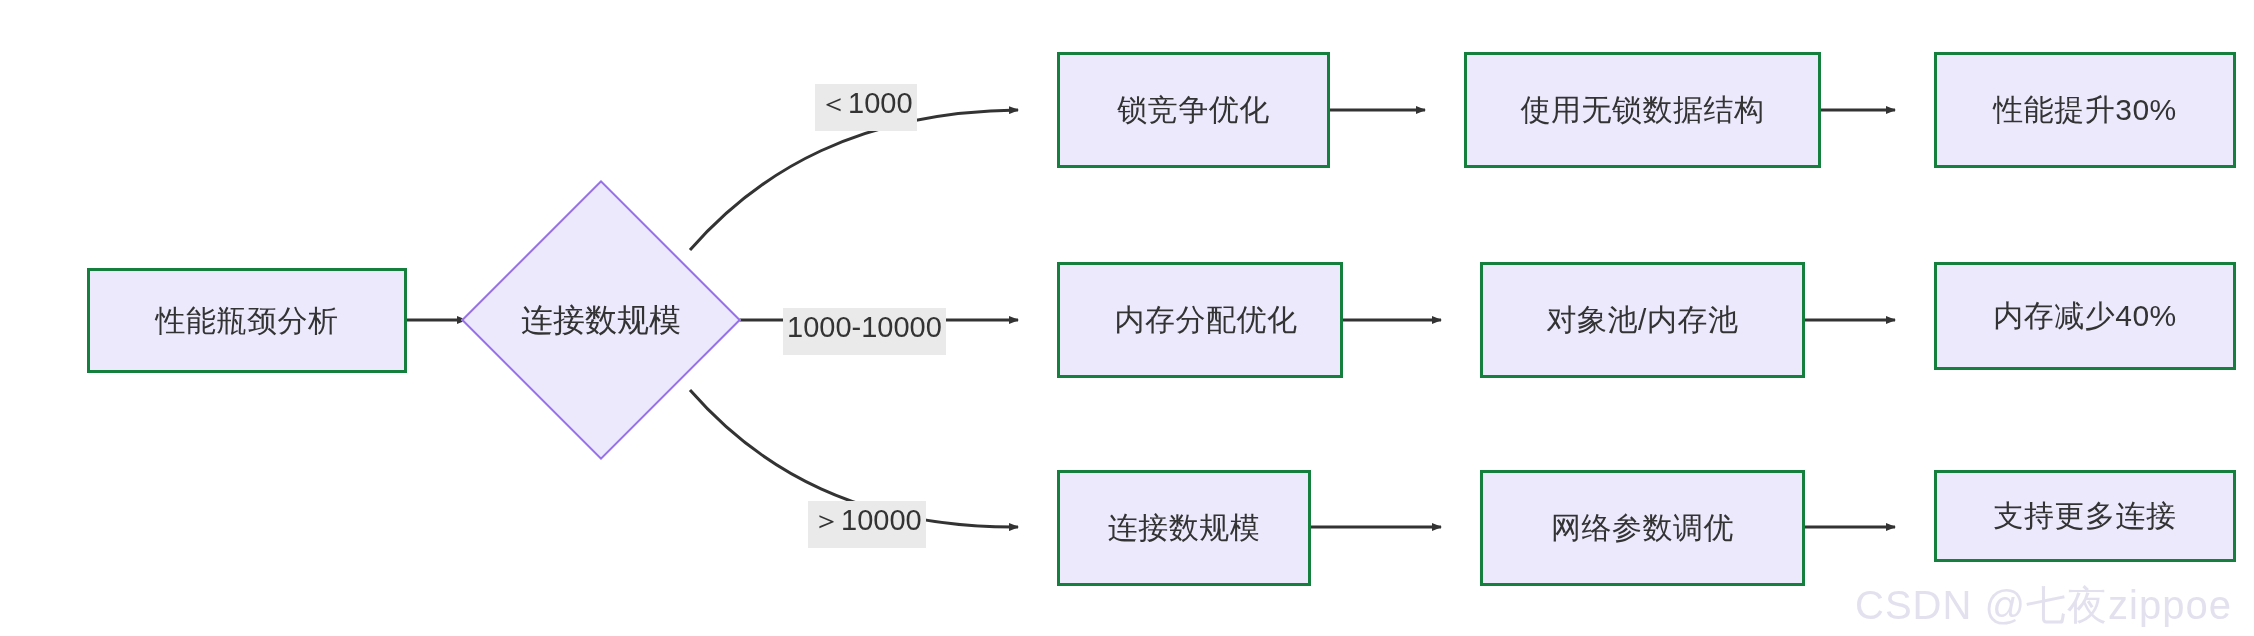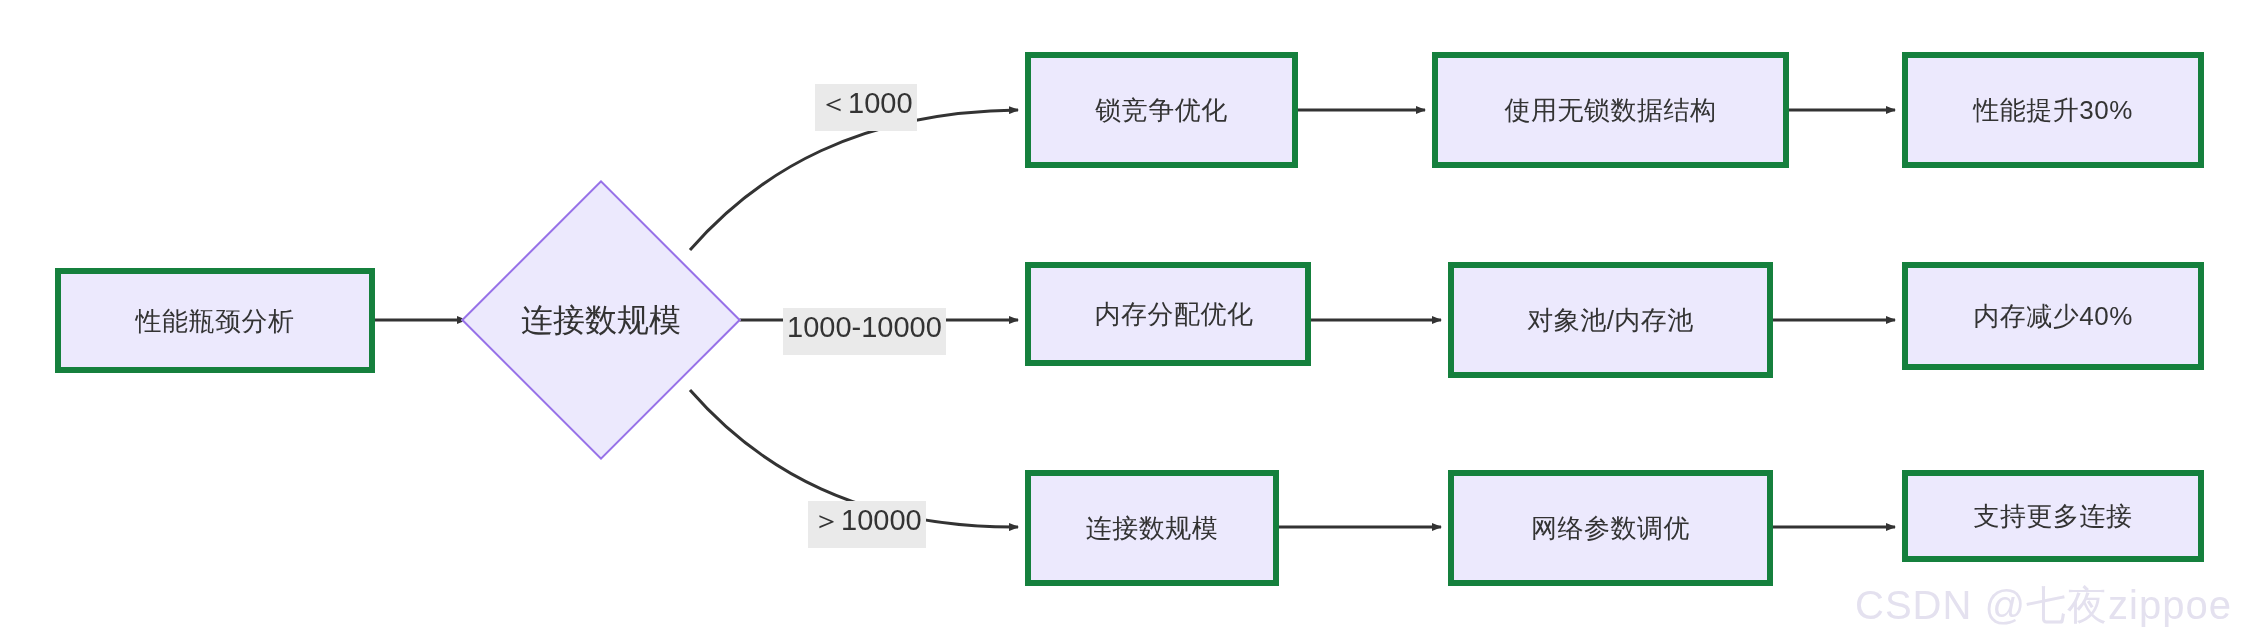--- a/index.html
+++ b/index.html
@@ -9,27 +9,28 @@
     font-family:"Liberation Sans","DejaVu Sans",sans-serif;
     overflow:hidden;
   }
   #canvas{position:relative;width:2254px;height:636px;}
   svg#edges{position:absolute;left:0;top:0;width:2254px;height:636px;}
 
   .node{
     position:absolute;
     box-sizing:border-box;
     background:#ece9fd;
-    border:6px solid #15803d;
+    border:3px solid #15803d;
     display:flex;align-items:center;justify-content:center;
     color:#333333;
-    font-size:26px;
+    font-size:30px;
     letter-spacing:.5px;
     white-space:nowrap;
     line-height:1;
+    margin-left:32px;
   }
   .node-label{pointer-events:none;}
 
   .diamond{
     position:absolute;
     box-sizing:border-box;
     background:#ece9fd;
     border:2px solid #9771e8;
     transform:rotate(45deg);
   }
@@ -111,21 +112,21 @@
   <div class="node" style="left:1025px;top:52px;width:273px;height:116px;">
     <span class="node-label">锁竞争优化</span>
   </div>
   <div class="node" style="left:1432px;top:52px;width:357px;height:116px;">
     <span class="node-label">使用无锁数据结构</span>
   </div>
   <div class="node" style="left:1902px;top:52px;width:302px;height:116px;">
     <span class="node-label">性能提升30%</span>
   </div>
 
-  <div class="node" style="left:1025px;top:262px;width:286px;height:104px;padding-left:12px;">
+  <div class="node" style="left:1025px;top:262px;width:286px;height:116px;padding-left:12px;">
     <span class="node-label">内存分配优化</span>
   </div>
   <div class="node" style="left:1448px;top:262px;width:325px;height:116px;">
     <span class="node-label">对象池/内存池</span>
   </div>
   <div class="node" style="left:1902px;top:262px;width:302px;height:108px;">
     <span class="node-label">内存减少40%</span>
   </div>
 
   <div class="node" style="left:1025px;top:470px;width:254px;height:116px;">

